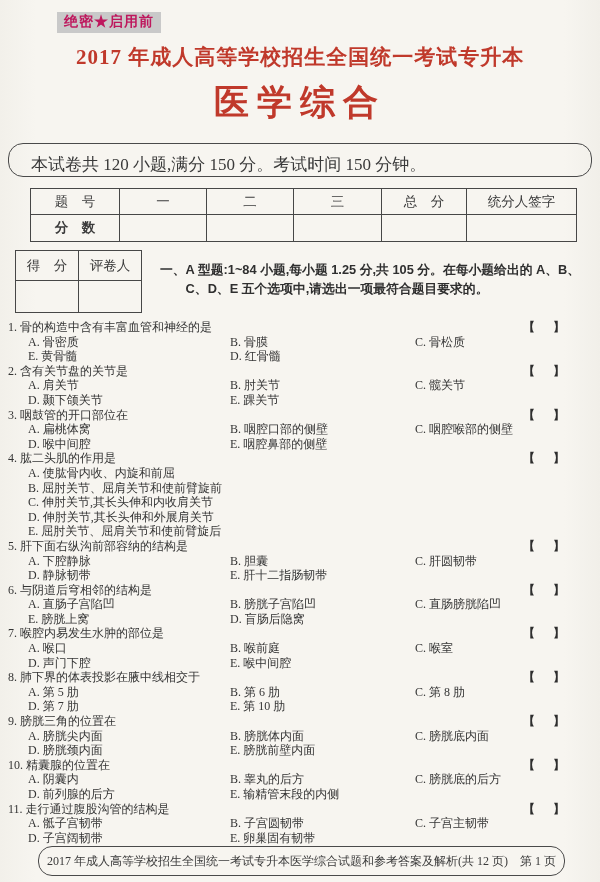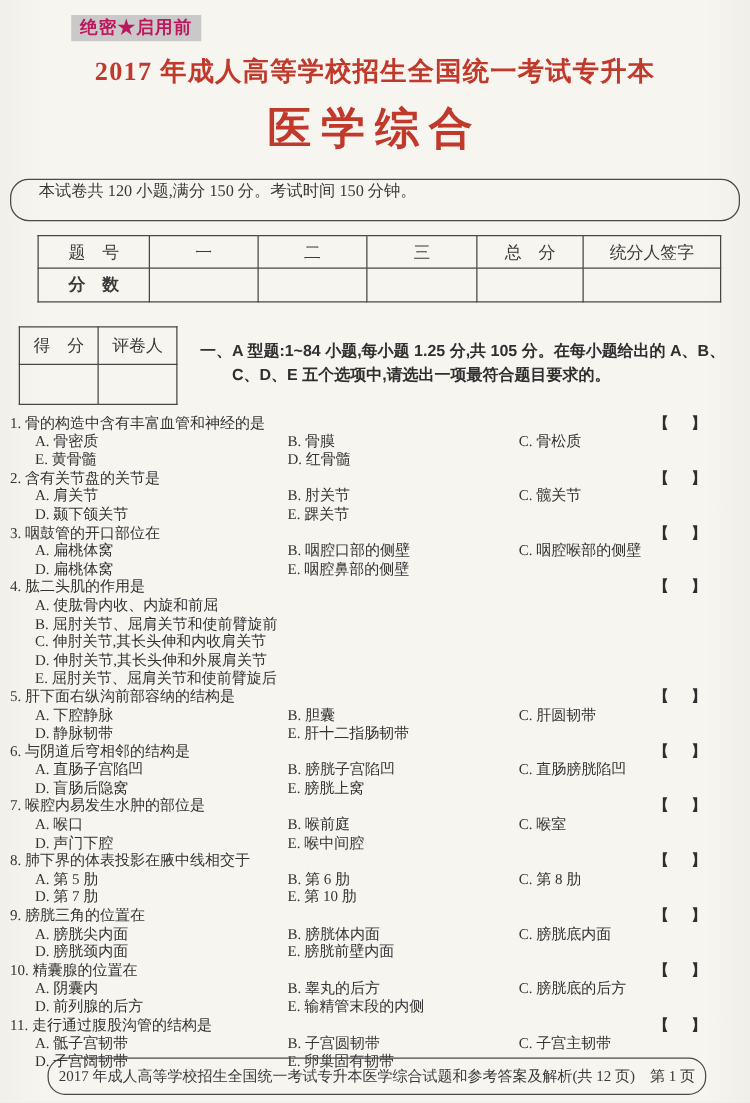--- a/index.html
+++ b/index.html
@@ -45,24 +45,24 @@
     font-weight:bold;
     letter-spacing:8px;
   }
   
   .note-box{
     margin:17px 8px 0 8px;
     height:34px;
     border:1.6px solid #4a4a4a;
     border-radius:15px;
     display:flex;
-    align-items:flex-start;
+    align-items:flex-end;
     padding-left:22px;
     box-sizing:border-box;
-    font-size:13px;
+    font-size:17px;
     background:transparent;
   }
   
   table.score-table{
     margin:11px 0 0 30px;
     border-collapse:collapse;
     width:542px;
     table-layout:fixed;
   }
   table.score-table td{
@@ -76,21 +76,21 @@
   table.score-table tr:last-child td{height:26px;font-weight:bold;}
   .col-qnum{width:88px;}
   .col-s1{width:86px;}
   .col-s2{width:86px;}
   .col-s3{width:87px;}
   .col-total{width:84px;}
   .col-sign{width:109px;}
   
   .grader-row{
     display:flex;
-    margin:19px 6px 4px 15px;
+    margin:8px 6px 4px 15px;
   }
   table.grader-box{
     border-collapse:collapse;
     width:124px;
     flex:0 0 124px;
     align-self:flex-start;
     table-layout:fixed;
   }
   table.grader-box td{
     border:1.2px solid #474747;
@@ -230,21 +230,21 @@
       </div>
       <div class="question">
         <div class="q-head">
           <span class="q-stem">3. 咽鼓管的开口部位在</span>
           <span class="q-brackets">【　】</span>
         </div>
         <div class="q-options grid">
           <span class="q-option">A. 扁桃体窝</span>
           <span class="q-option">B. 咽腔口部的侧壁</span>
           <span class="q-option">C. 咽腔喉部的侧壁</span>
-          <span class="q-option">D. 扁桃体窝</span>
+          <span class="q-option">D. 喉中间腔</span>
           <span class="q-option">E. 咽腔鼻部的侧壁</span>
         </div>
       </div>
       <div class="question">
         <div class="q-head">
           <span class="q-stem">4. 肱二头肌的作用是</span>
           <span class="q-brackets">【　】</span>
         </div>
         <div class="q-options list">
           <span class="q-option">A. 使肱骨内收、内旋和前屈</span>
@@ -269,22 +269,22 @@
       </div>
       <div class="question">
         <div class="q-head">
           <span class="q-stem">6. 与阴道后穹相邻的结构是</span>
           <span class="q-brackets">【　】</span>
         </div>
         <div class="q-options grid">
           <span class="q-option">A. 直肠子宫陷凹</span>
           <span class="q-option">B. 膀胱子宫陷凹</span>
           <span class="q-option">C. 直肠膀胱陷凹</span>
+          <span class="q-option">E. 膀胱上窝</span>
           <span class="q-option">D. 盲肠后隐窝</span>
-          <span class="q-option">E. 膀胱上窝</span>
         </div>
       </div>
       <div class="question">
         <div class="q-head">
           <span class="q-stem">7. 喉腔内易发生水肿的部位是</span>
           <span class="q-brackets">【　】</span>
         </div>
         <div class="q-options grid">
           <span class="q-option">A. 喉口</span>
           <span class="q-option">B. 喉前庭</span>

